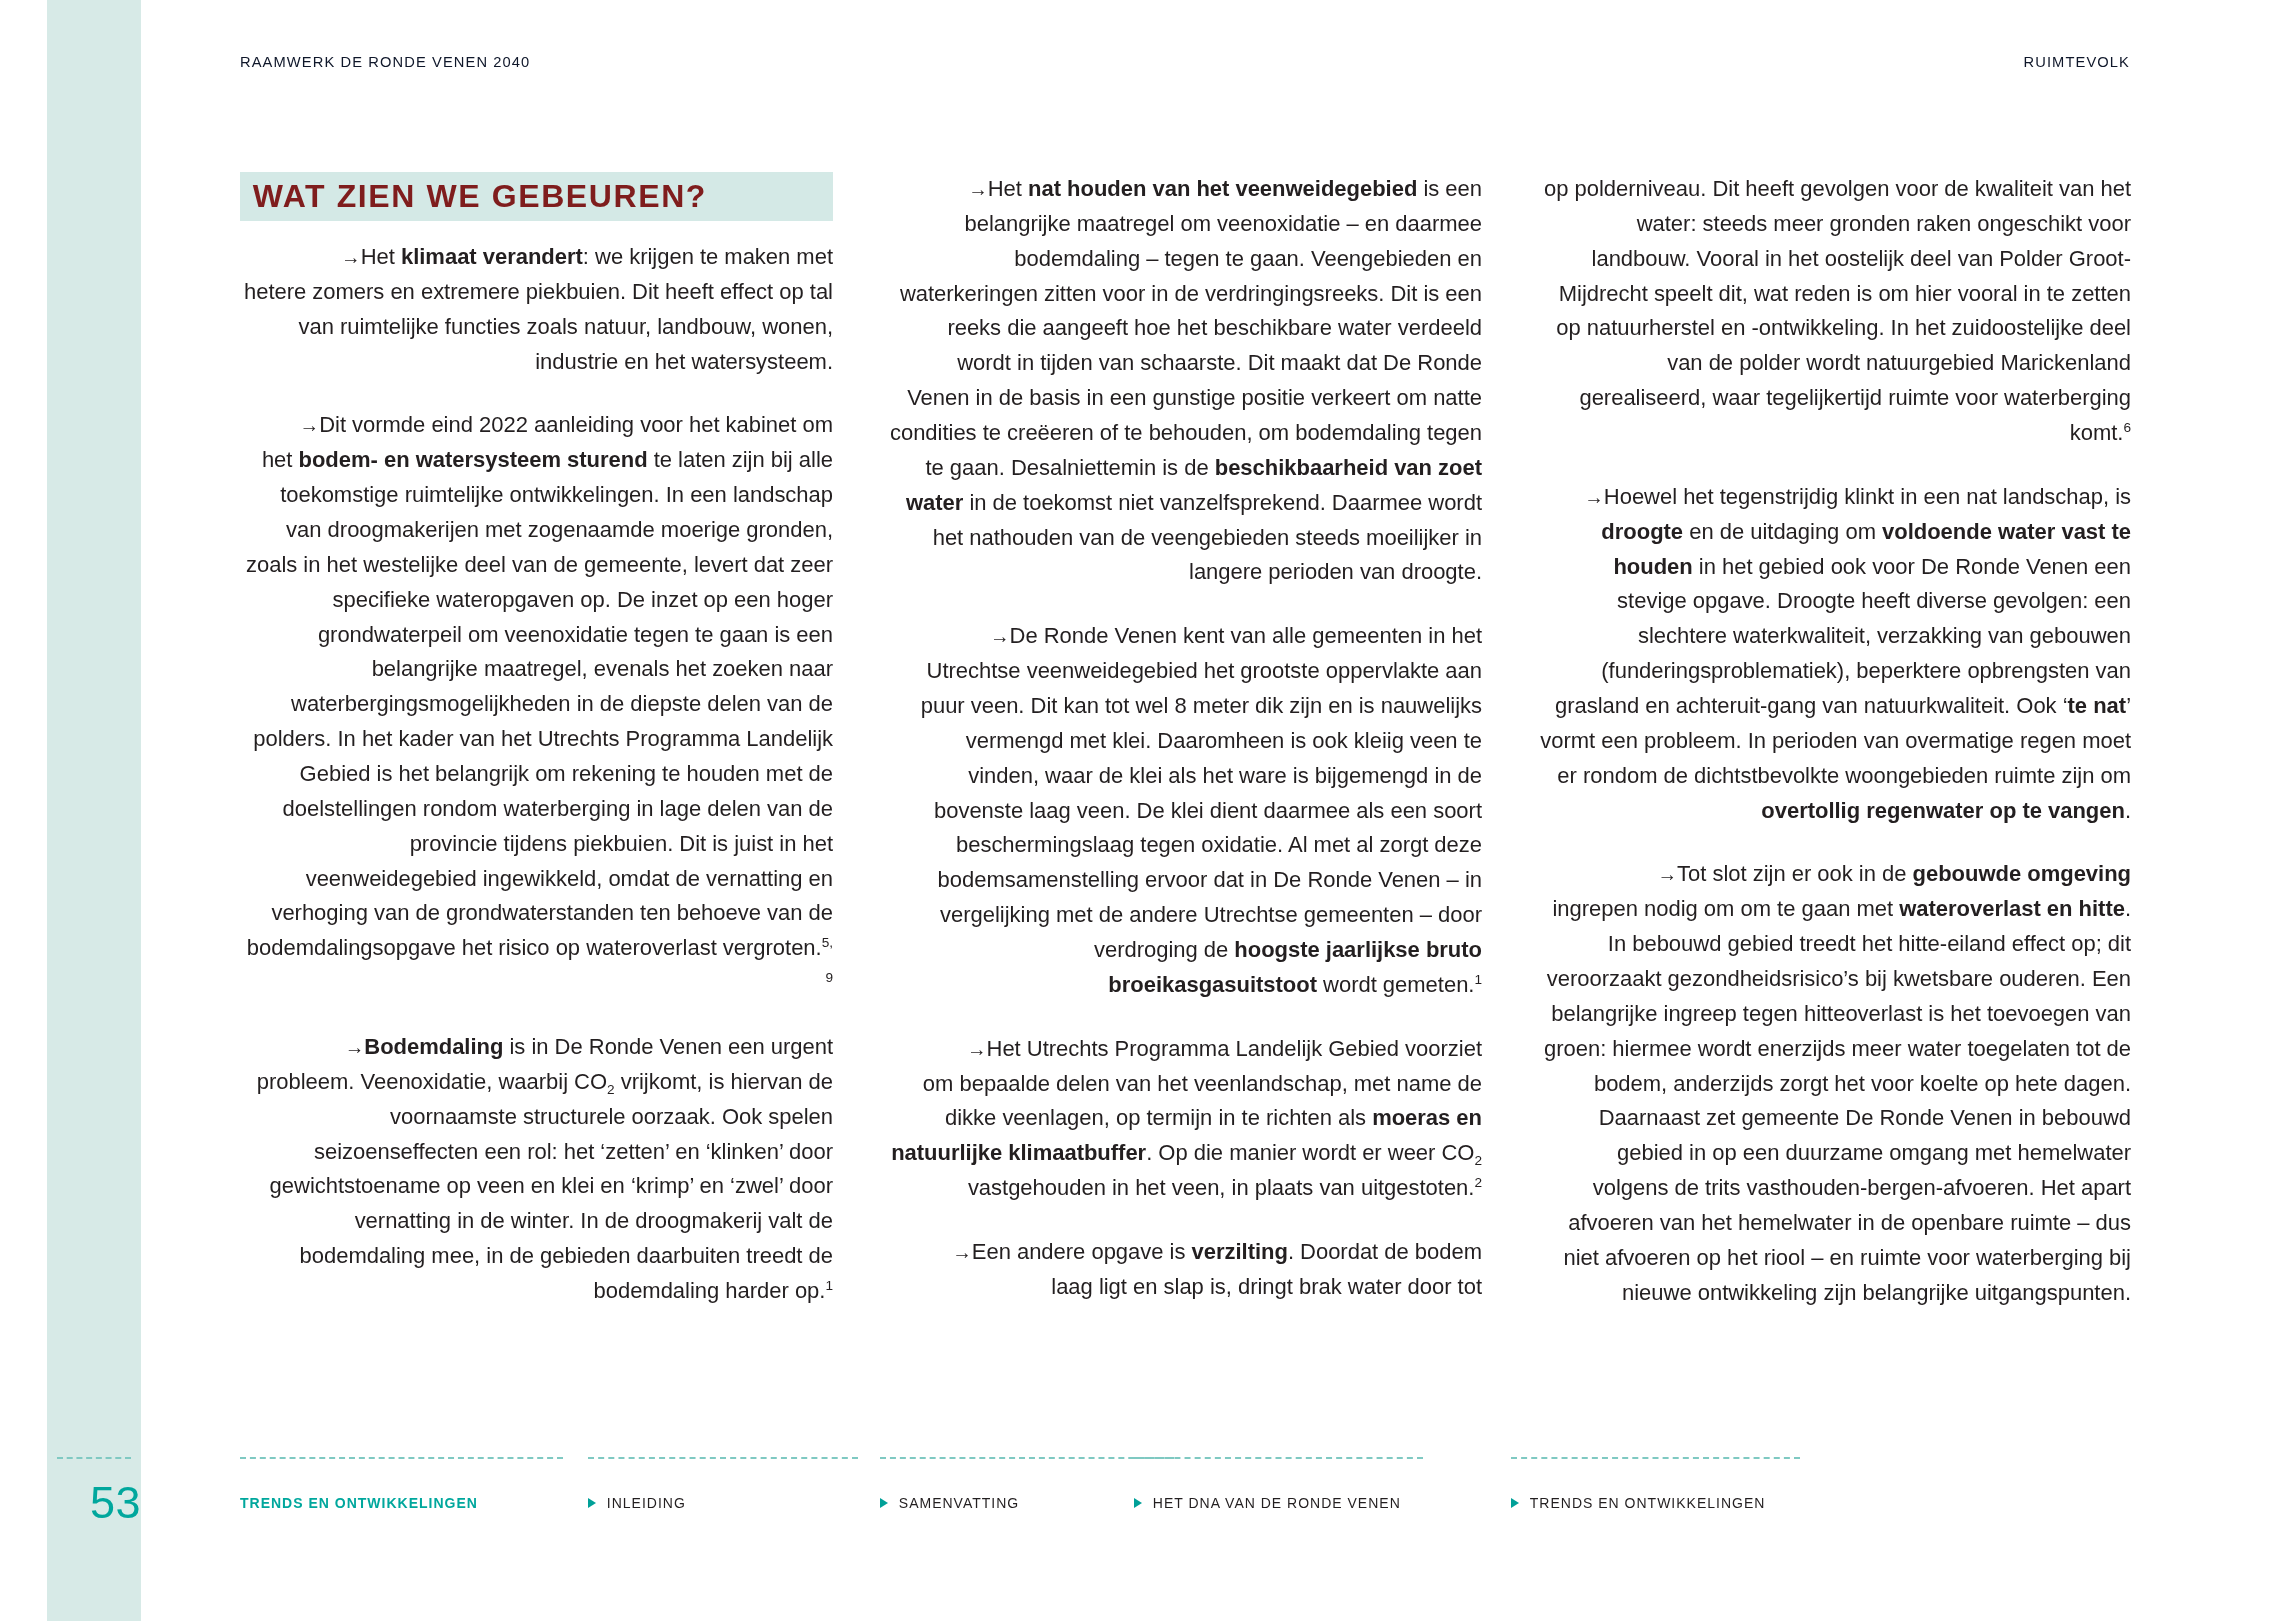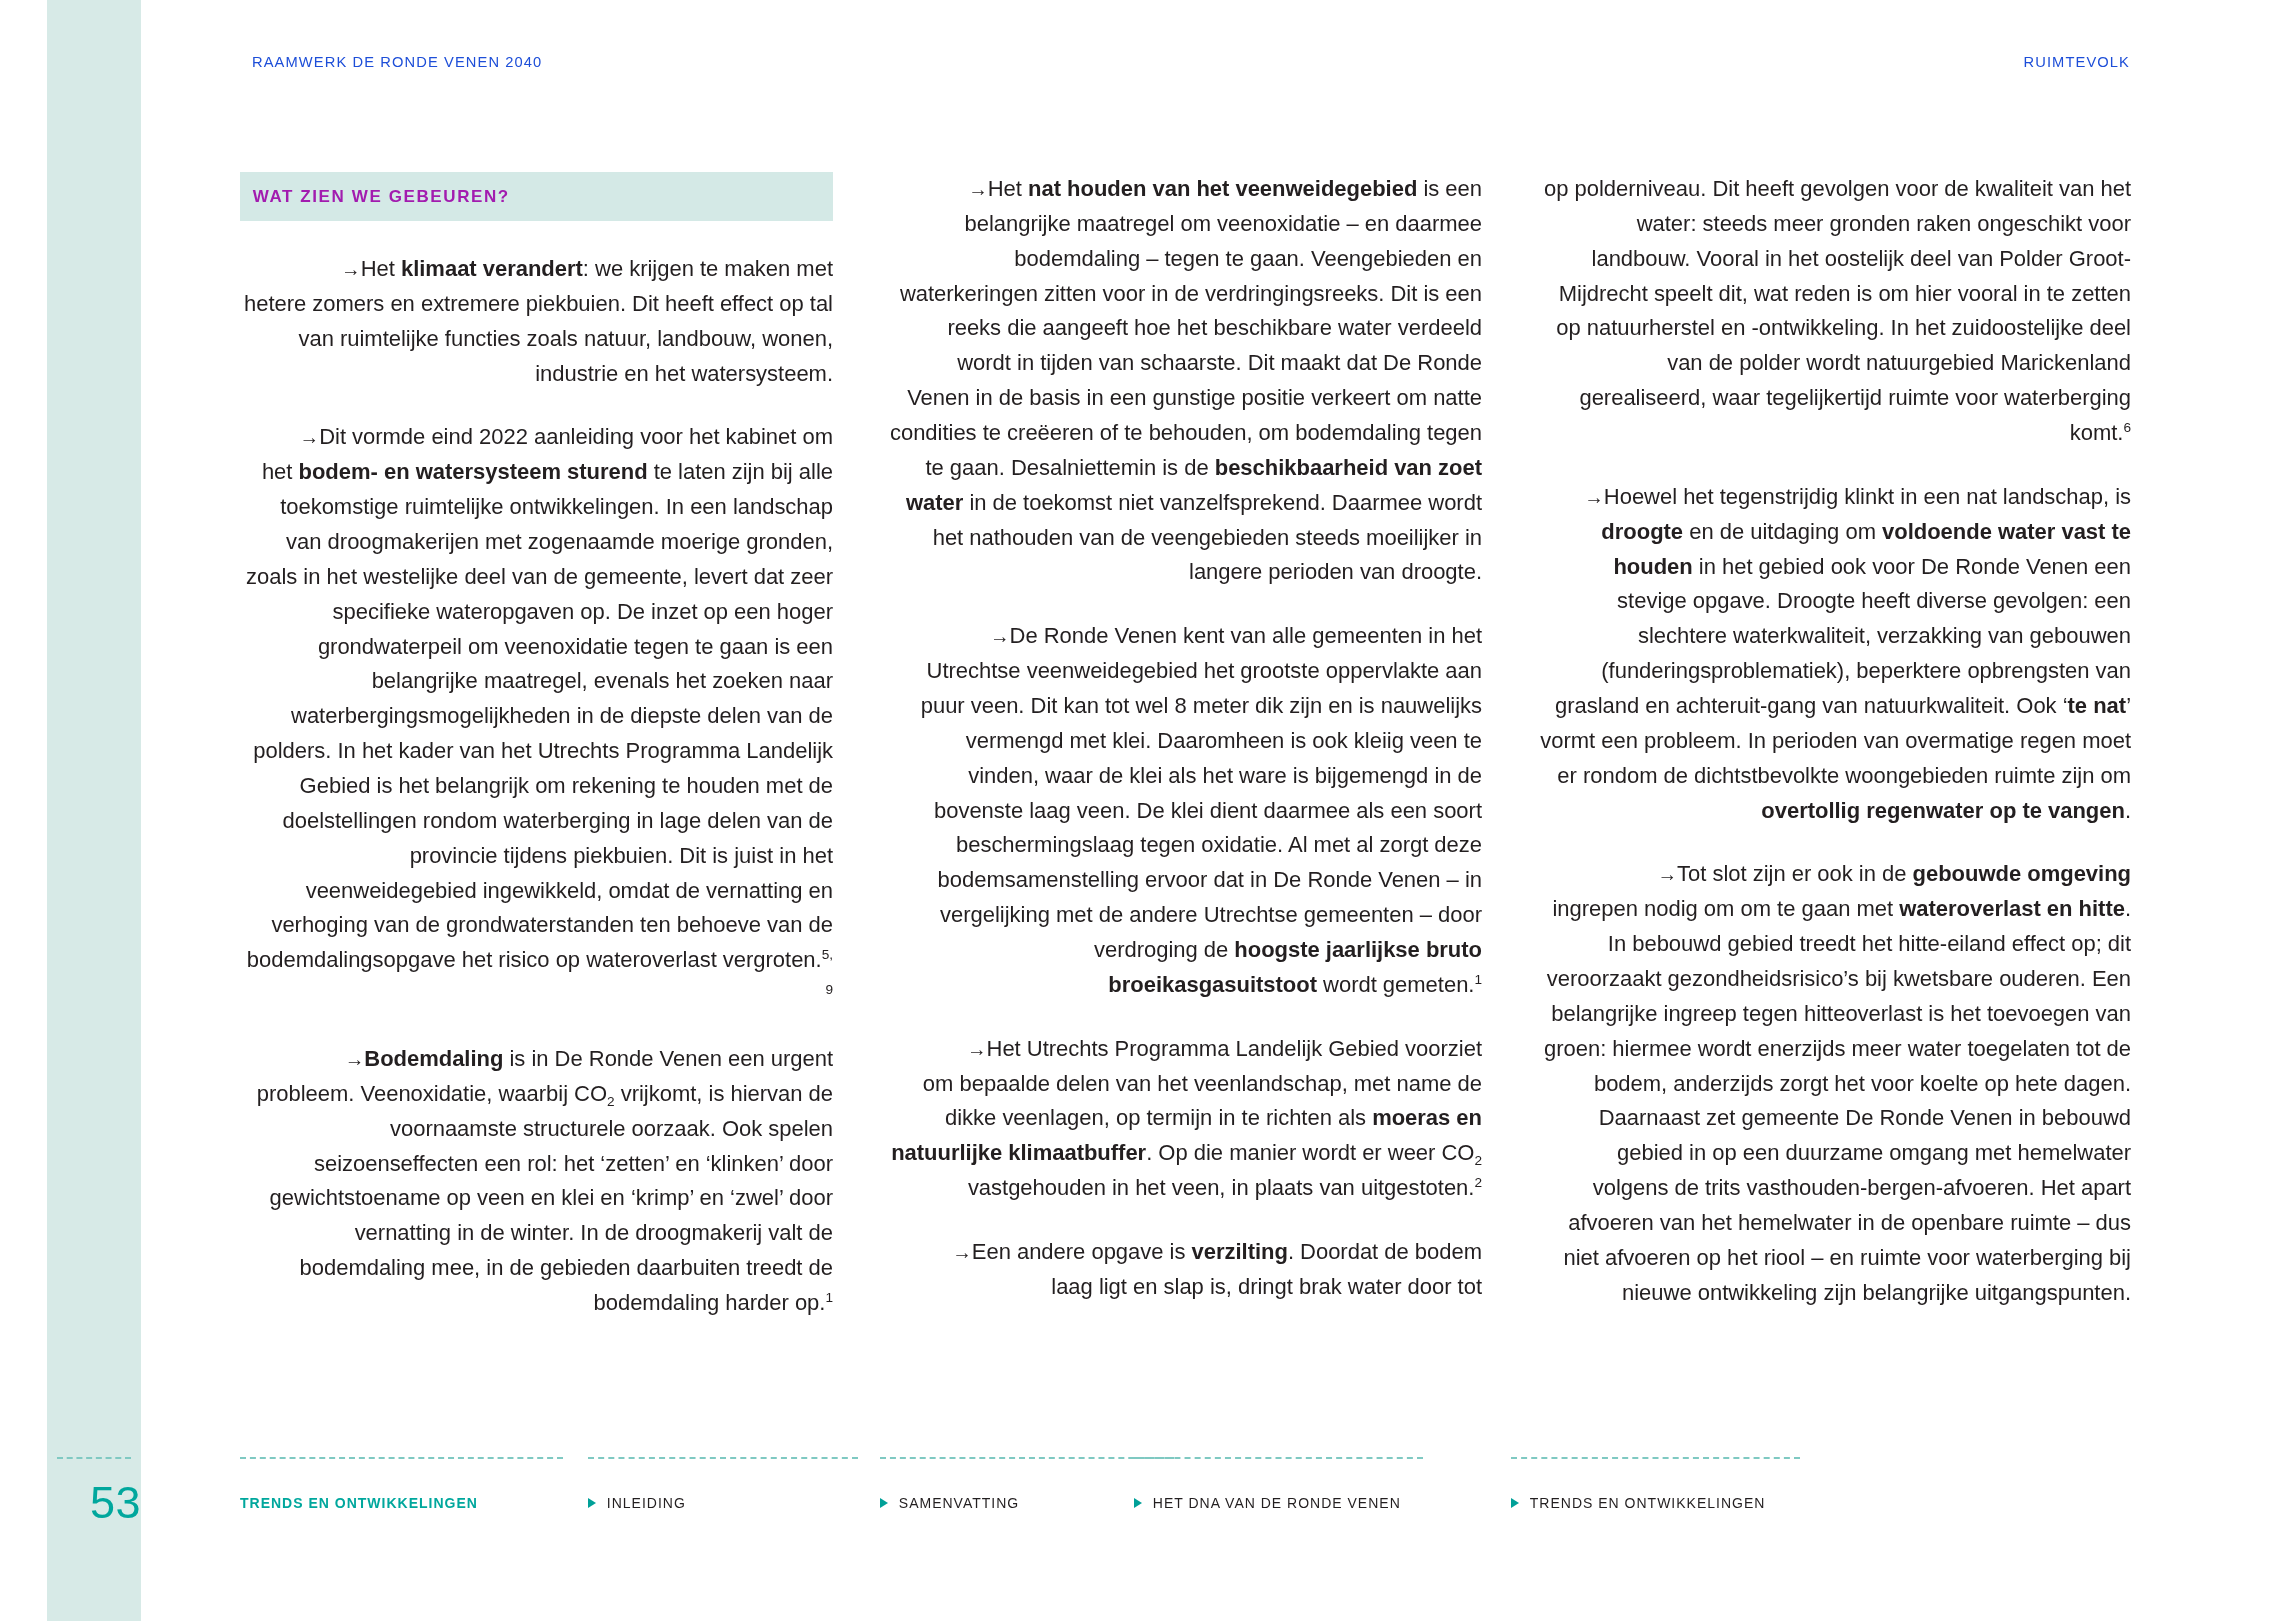--- a/index.html
+++ b/index.html
@@ -34,23 +34,22 @@
     width: 47px;
     height: 1621px;
     background: #ffffff;
   }
   
   .runhead {
     position: absolute;
     top: 54px;
     font-size: 14.7px;
     letter-spacing: 1.1px;
-    color: #1d4ed8;
+    color: #0f172a;
     font-weight: 400;
-    margin-left: 12px;
   }
   .runhead-left { left: 240px; }
   .runhead-right { right: 163px; }
 
   
   .columns {
     position: absolute;
     left: 240px;
     top: 172px;
     width: 1892px;
@@ -61,25 +60,25 @@
     width: 593px;
     margin-right: 56px;
   }
   .col:last-child { margin-right: 0; }
 
   .section-banner {
     background: #d4e9e6;
     height: 49px;
     line-height: 49px;
     padding: 0 0 0 12.7px;
-    font-size: 17px;
+    font-size: 32px;
     font-weight: 700;
     letter-spacing: 1.6px;
-    color: #a21caf;
-    margin-bottom: 31px;
+    color: #7f1d1d;
+    margin-bottom: 19px;
     box-sizing: border-box;
     width: 593px;
   }
 
   p.body {
     font-size: 22px;
     line-height: 1.585;
     color: #231f20;
     margin: 0 0 29px 0;
     text-align: right;

